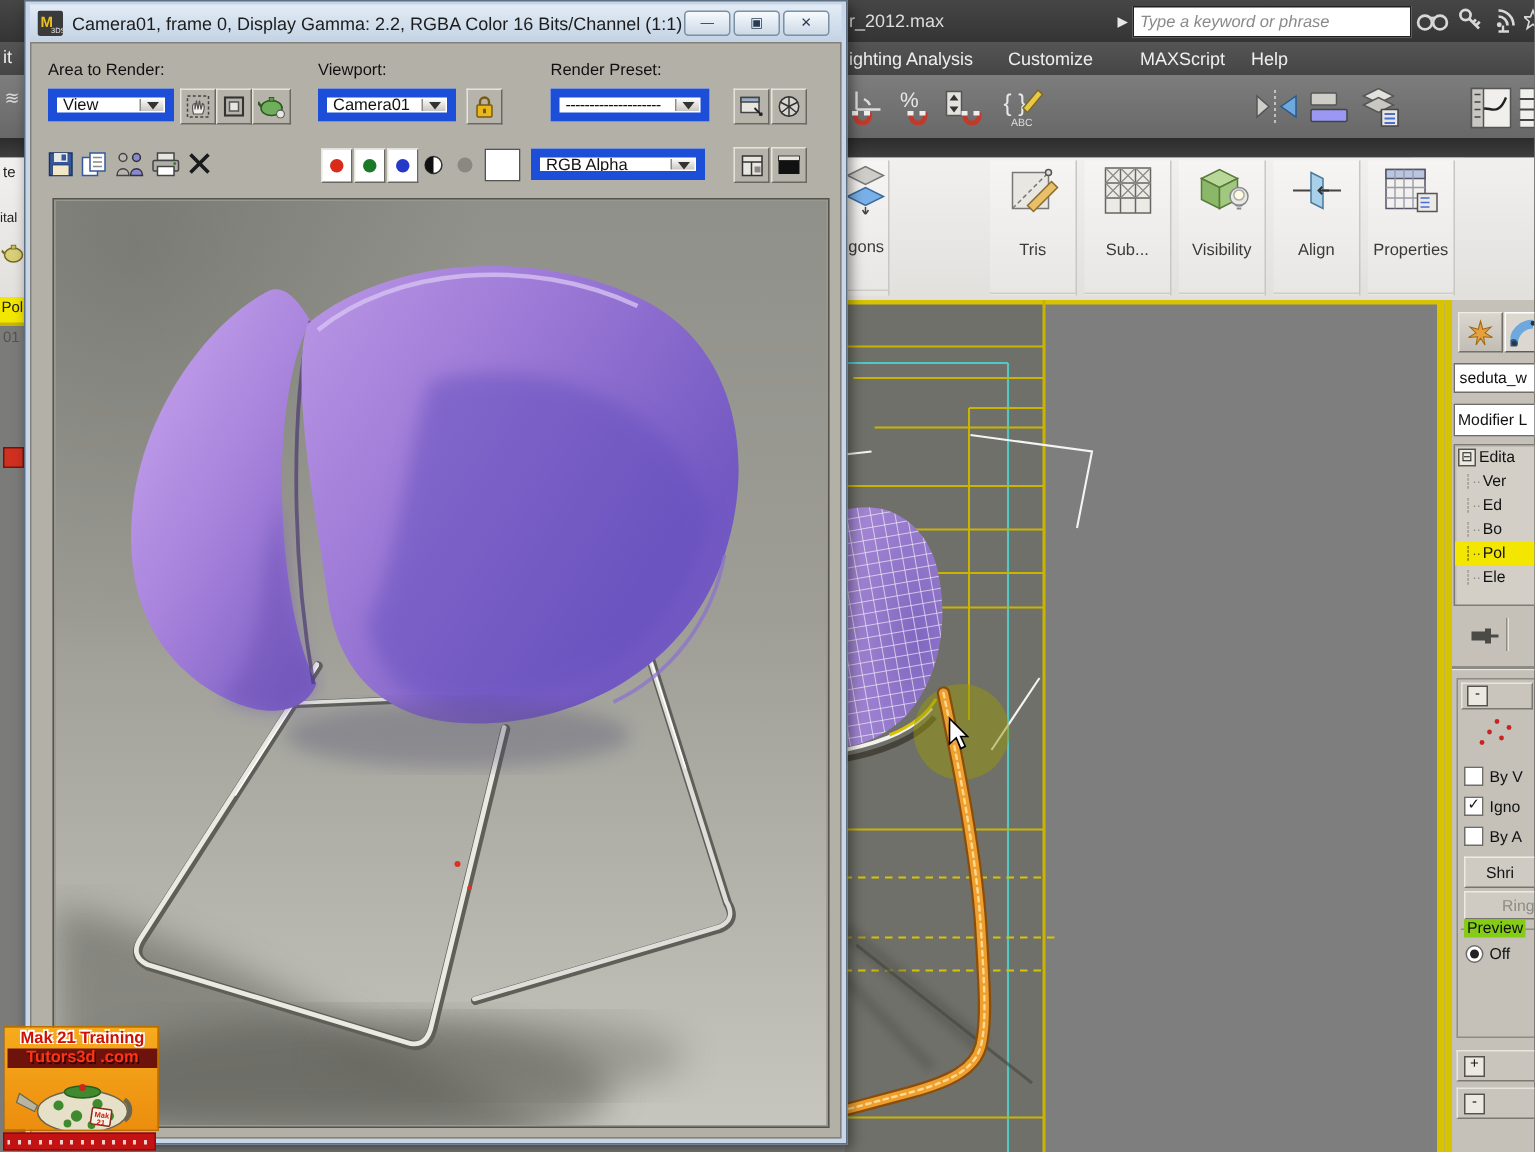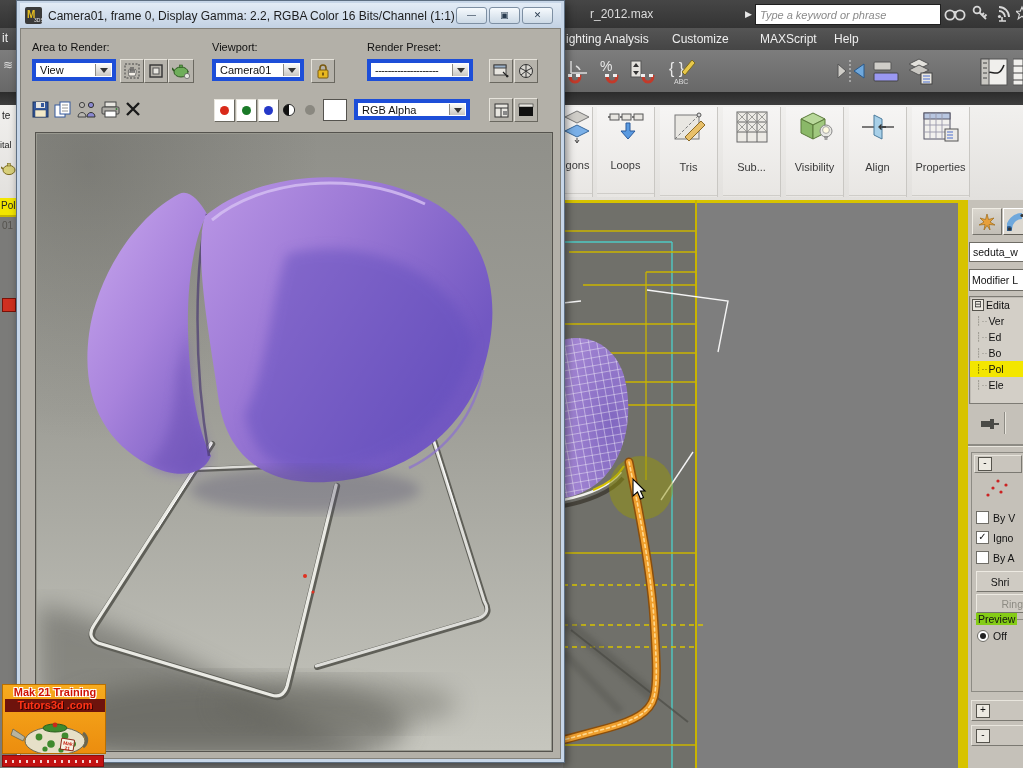--- a/index.html
+++ b/index.html
@@ -2,21 +2,21 @@
 <html><head>
 <meta charset="utf-8">
 <style>
   html,body{margin:0;padding:0;background:#555;}
   #root{position:relative;width:1023px;height:768px;background:#7b7b79;overflow:hidden;
         font-family:"Liberation Sans",sans-serif;}
   .abs{position:absolute;}
   .nosel{user-select:none;}
   
   .mw-title{left:0;top:0;width:1023px;height:28px;background:linear-gradient(#464646,#343434);}
-  .doc-title{left:566px;top:7px;color:#dcdcdc;font-size:12px;padding-left:24px;}
+  .doc-title{left:566px;top:7px;color:#dcdcdc;font-size:12px;}
   .flyout-arrow{left:745px;top:9px;color:#e8e8e8;font-size:9px;}
   .ic-search{left:755px;top:4px;width:184px;height:19px;background:#fff;border:1px solid #1f1f1f;}
   .ic-search input{width:100%;height:100%;border:0;outline:0;font-family:"Liberation Sans",sans-serif;
       font-size:11px;font-style:italic;color:#333;padding:0 4px;box-sizing:border-box;background:transparent;}
   .ic-search input::placeholder{color:#8a8a8a;font-style:italic;}
   .mw-menu{left:0;top:28px;width:1023px;height:22px;background:linear-gradient(#555,#454545);border-bottom:1px solid #2e2e2e;}
   .menu-item{top:32px;color:#efefef;font-size:12px;}
   .mw-toolbar{left:0;top:50px;width:1023px;height:42px;background:linear-gradient(#7d7d7d,#686868);}
   .tb-sep{top:54px;width:1px;height:34px;background:#565656;border-right:1px solid #8f8f8f;}
   .mw-dark{left:0;top:92px;width:1023px;height:13px;background:linear-gradient(#2c2c2c,#3e3e3e);}
@@ -58,21 +58,21 @@
   
   .rfw{left:16px;top:0;width:549px;height:763px;background:#c7d6e8;border:1px solid #5e6f82;box-sizing:border-box;
        box-shadow:2px 3px 8px rgba(0,0,0,.45);}
   .rfw-title{left:3px;top:2px;width:541px;height:25px;background:linear-gradient(#e3ecf6,#c3d2e4);
        display:flex;align-items:center;border-bottom:1px solid #a9bacd;}
   .rfw-title .ttl{font-size:12px;color:#1c1c1c;margin-left:6px;white-space:nowrap;}
   .wbtn{width:29px;height:15px;background:linear-gradient(#f6fafd,#ccd9e6);border:1px solid #7d8fa3;border-radius:3px;
        display:flex;align-items:center;justify-content:center;font-size:9px;color:#2a3c50;line-height:9px;}
   .rfw-body{left:3px;top:27px;width:541px;height:731px;background:#b3b0a8;border:1px solid #83817a;box-sizing:border-box;}
   .rlabel2{font-size:11px;color:#111;white-space:nowrap;}
-  .combo{background:#fff;border:4px solid #1d4ed8;font-size:11px;color:#111;display:flex;align-items:center;
+  .combo{background:#fff;border:6px solid #1d4ed8;font-size:11px;color:#111;display:flex;align-items:center;
         padding:0 17px 0 4px;overflow:hidden;white-space:nowrap;box-sizing:border-box;}
   .combo .arrbtn{position:absolute;right:1px;top:1px;bottom:1px;width:15px;
         background:linear-gradient(#fbfbf9,#c9c7c2);border-left:1px solid #8d8b84;display:flex;align-items:center;justify-content:center;}
   .arr{width:0;height:0;border:4px solid transparent;border-top:5px solid #333;margin-top:5px;}
   .b3{background:#b6b3ab;border:1px solid;border-color:#e6e3db #6a6860 #6a6860 #e6e3db;display:flex;align-items:center;justify-content:center;}
   .chbtn{background:#fff;border:1px solid;border-color:#e9e6de #6a6860 #6a6860 #e9e6de;display:flex;align-items:center;justify-content:center;}
   .imgframe{left:14px;top:103px;width:518px;height:620px;border:1px solid #55534e;background:#98988f;box-sizing:border-box;padding:1px;}
   
   .wm{left:2px;top:684px;width:104px;height:82px;z-index:50;}
   .wm-box{position:absolute;left:0;top:0;width:104px;height:70px;background:linear-gradient(#f7ab1e,#ec8d0e);
@@ -199,34 +199,20 @@
 
   <div class="abs rbtn" style="left:563px;width:29px;overflow:hidden">
     <div class="ricon">
       <svg width="30" height="34" viewBox="0 0 30 34">
         <path d="M2 8 L14 2 L26 8 L14 14 Z" fill="#cfcdc8" stroke="#777"></path>
         <path d="M2 22 L14 16 L26 22 L14 28 Z" fill="#7ab0e8" stroke="#3a6a9c"></path>
         <path d="M14 29 l0 4 M12 31 l2 3 2 -3" stroke="#444" fill="none"></path>
       </svg>
     </div>
     <div class="rlabel">gons</div>
-    <div class="rdivider"></div>
-    <div class="rarrow"></div>
-  </div>
-  <div class="abs rbtn" style="left:597px">
-    <div class="ricon">
-      <svg width="40" height="34" viewBox="0 0 40 34">
-        <path d="M2 8 h10 M14 8 h10 M26 8 h10" stroke="#555" stroke-width="1.4"></path>
-        <rect x="4" y="5" width="9" height="6" fill="#e8e6e1" stroke="#555"></rect>
-        <rect x="16" y="5" width="9" height="6" fill="#e8e6e1" stroke="#555"></rect>
-        <rect x="28" y="5" width="9" height="6" fill="#e8e6e1" stroke="#555"></rect>
-        <path d="M20 14 v8 l-5 0 7 8 7 -8 -5 0 v-8 Z" fill="#5a9ae0" stroke="#2a5a9c"></path>
-      </svg>
-    </div>
-    <div class="rlabel">Loops</div>
     <div class="rdivider"></div>
     <div class="rarrow"></div>
   </div>
   <div class="abs rbtn" style="left:660px">
     <div class="ricon">
       <svg width="36" height="36" viewBox="0 0 36 36">
         <rect x="4" y="6" width="24" height="24" fill="#e9e7e2" stroke="#777"></rect>
         <path d="M4 30 L28 6" stroke="#777" stroke-dasharray="3,2"></path>
         <circle cx="28" cy="6" r="2" fill="#ddd" stroke="#555"></circle>
         <path d="M14 28 L30 12 L34 16 L18 32 Z" fill="#e8c06a" stroke="#8a6a28"></path>

